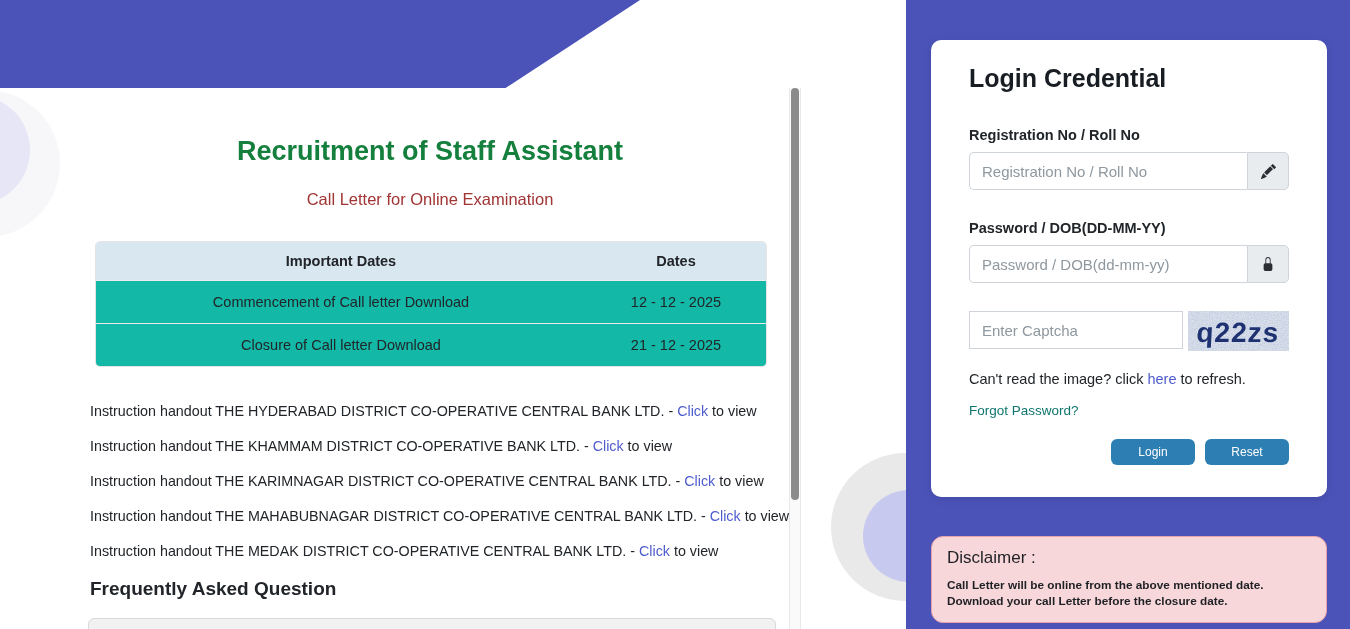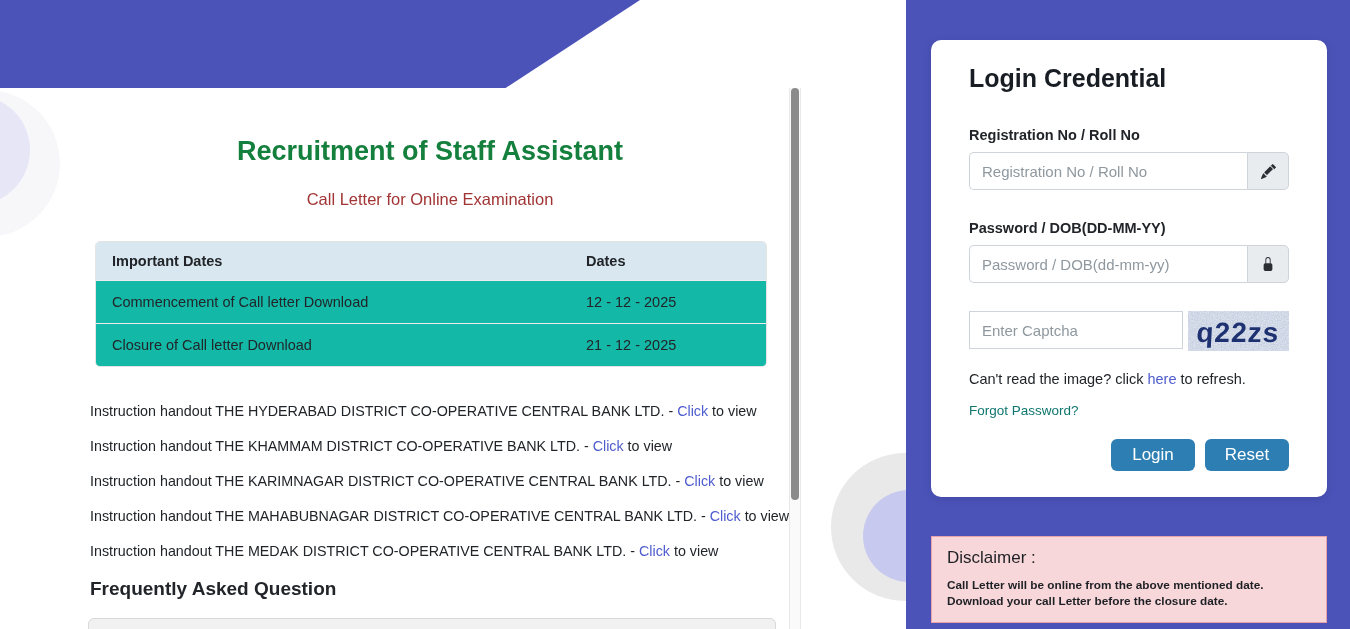--- a/index.html
+++ b/index.html
@@ -18,21 +18,21 @@
   .banner { position:absolute; left:0; top:0; width:640px; height:88px; background:#4b53b9;
             clip-path:polygon(0 0,100% 0,79% 100%,0 100%); z-index:1; }
 
   
   .content { position:absolute; left:60px; top:88px; width:740px; z-index:1; }
   .page-title { text-align:center; color:#15803d; font-size:27px; font-weight:700; margin-top:48px; }
   .page-subtitle { text-align:center; color:#a13434; font-size:16.5px; font-weight:500; margin-top:23px; }
 
   .dates-table { margin:32px 0 0 35px; width:672px; border:1px solid #e4e4e4; border-radius:5px;
                  overflow:hidden; background:#fff; }
-  .t-row { display:flex; align-items:center; font-size:14.5px; color:#212529; }
+  .t-row { display:flex; align-items:center; font-size:14.5px; color:#212529;text-align:center; }
   .t-head { background:#d9e7f0; font-weight:700; }
   .t-head .t-c1, .t-head .t-c2 { padding-top:11px; padding-bottom:11px; }
   .t-body { border-top:1px solid #ececec; background:#14b8a6; }
   .t-c1 { width:490px; padding:13px 16px; }
   .t-c2 { flex:1; padding:13px 0; }
 
   .instructions { margin:36px 0 0 30px; }
   .instr-line { font-size:14.3px; color:#212529; margin-bottom:19px; white-space:nowrap; }
   .link-indigo { color:#4e5ccd; cursor:pointer; text-decoration:none; }
 
@@ -65,25 +65,25 @@
   .captcha-row { display:flex; margin-top:-2px; align-items:flex-start; }
   .captcha-row input { width:214px; height:38px; border:1px solid #ced4da; border-radius:0;
                        padding:0 12px; font-size:15px; color:#495057; outline:none;
                        font-family:"Liberation Sans", sans-serif; }
   .captcha-img { width:101px; height:40px; margin-left:5px; display:block; }
 
   .refresh-line { margin-top:20px; font-size:14.5px; color:#212529; }
   .forgot-link { display:inline-block; margin-top:16px; font-size:13.5px; color:#0f766e;
                  font-weight:500; text-decoration:none; cursor:pointer; }
   .btn-row { display:flex; justify-content:flex-end; gap:10px; margin-top:20px; }
-  .btn { border:none; background:#2d7eb3; color:#ffffff; font-size:17px; padding:6px 0; width:84px;
+  .btn { border:none; background:#2d7eb3; color:#ffffff; font-size:12px; padding:6px 0; width:84px;
          border-radius:6px; cursor:pointer; font-family:"Liberation Sans", sans-serif; }
 
   .disclaimer { position:absolute; left:25px; top:536px; width:396px; height:87px; background:#f8d7da;
-                border:1px solid #e9a2aa; border-radius:0; padding:11px 15px; color:#1d2024; }
+                border:1px solid #e9a2aa; border-radius:12px; padding:11px 15px; color:#1d2024; }
   .disclaimer h3 { font-size:17px; font-weight:500; margin-bottom:10px; }
   .disclaimer p { font-size:11.8px; font-weight:700; line-height:1.35; }
 </style>
 </head>
 <body>
 
 <div id="app">
 
   <div class="circle c-tl-outer"></div>
   <div class="circle c-tl-inner"></div>

